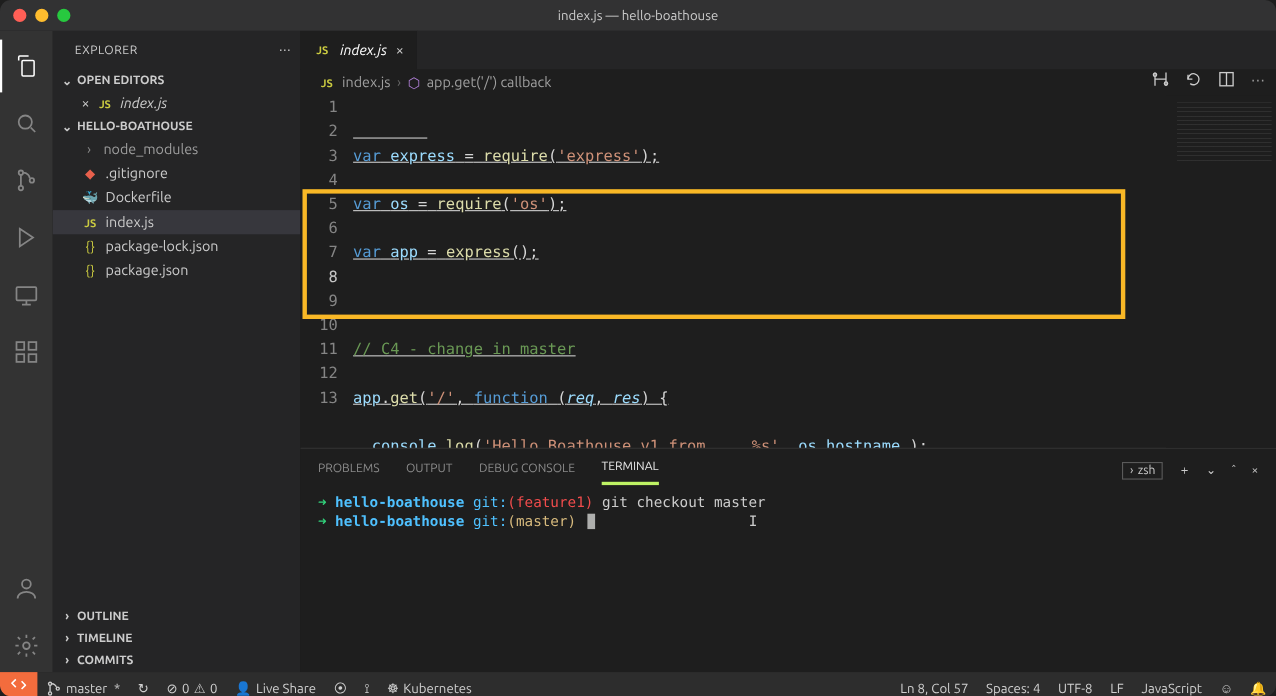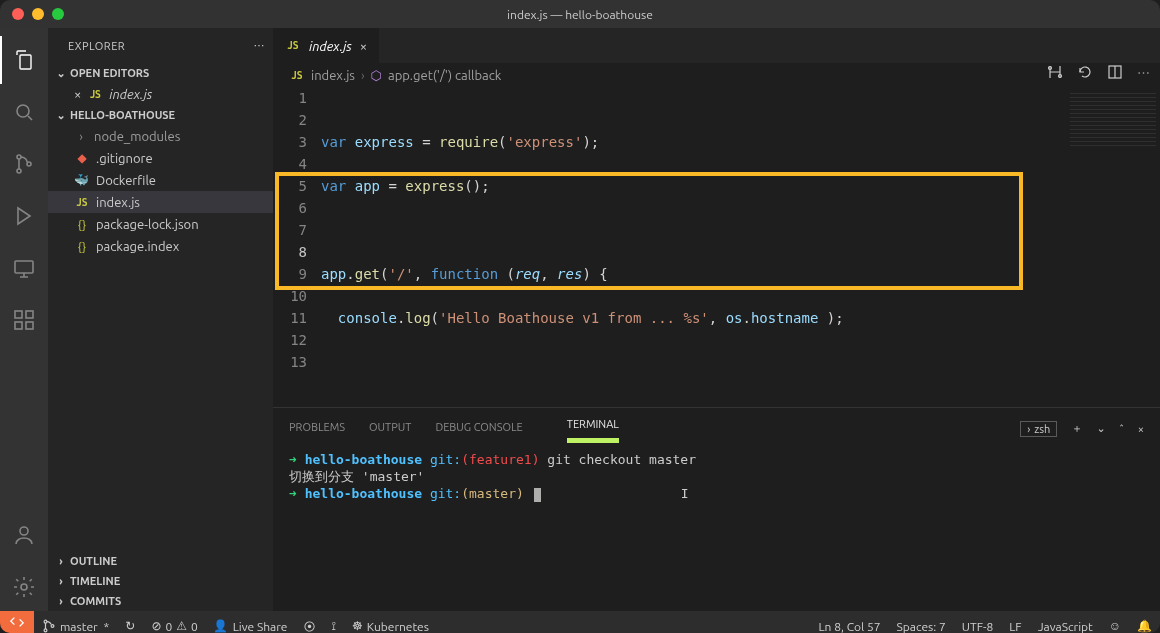--- a/index.html
+++ b/index.html
@@ -88,21 +88,21 @@
     display: flex; align-items: center; gap: 6px;
     padding: 4px 16px; font-size: 13px; color: #a0a0a0;
   }
   .breadcrumb .sep { color: #666; }
   .editor-body { flex: 1; display: flex; overflow: hidden; position: relative; }
   .gutter { width: 48px; text-align: right; color: #858585; padding: 0 14px 0 0;
     font-family: Menlo, Consolas, monospace; font-size: 14px; line-height: 22px; }
   .code {
     flex: 1;
     font-family: Menlo, Consolas, monospace; font-size: 14px; line-height: 22px;
-    white-space: pre; position: relative;
+    white-space: pre; position: relative; text-decoration: underline;
   }
   .code-line { height: 22px; position: relative; }
   .hl-box {
     position: absolute;
     border: 4px solid #f9b826;
     pointer-events: none;
   }
   .minimap {
     width: 100px; background: #1e1e1e; display:flex; align-items:flex-start; justify-content:flex-end;
     padding: 6px 4px;
@@ -121,21 +121,21 @@
   .tok-op { color: #d4d4d4; }
   .panel {
     height: 204px; background: #1e1e1e; border-top: 1px solid #333;
     display: flex; flex-direction: column;
   }
   .panel-tabs {
     display: flex; gap: 24px; padding: 6px 16px 0 16px;
     font-size: 11px; color: #8b8b8b; align-items: center;
   }
   .panel-tab { padding: 4px 0 8px 0; cursor: pointer; }
-  .panel-tab.active { color: #e7e7e7; border-bottom: 5px solid #bef264; margin-left: 20px; }
+  .panel-tab.active { color: #e7e7e7; border-bottom: 3px solid #bef264; }
   .panel-tabs .right { margin-left: auto; display: flex; align-items: center; gap: 14px; color: #ccc; }
   .shell-badge {
     border: 1px solid #5a5a5a; padding: 1px 6px; font-size: 11px; display: flex; align-items: center; gap: 4px;
   }
   .terminal {
     flex: 1; padding: 8px 16px; font-family: Menlo, Consolas, monospace; font-size: 13px;
     line-height: 17px; color: #ccc;
   }
   .t-arrow { color: #32d17b; }
   .t-gitrepo { color: #4fc1ff; font-weight: 600; }
@@ -260,21 +260,21 @@
     <div class="file-item active">
       <span class="file-icon js">JS</span>
       <span>index.js</span>
     </div>
     <div class="file-item">
       <span class="file-icon json">{}</span>
       <span>package-lock.json</span>
     </div>
     <div class="file-item">
       <span class="file-icon json">{}</span>
-      <span>package.index</span>
+      <span>package.json</span>
     </div>
 
     <div class="section-bottom">
       <div class="section-header">
         <span class="icon-chevron">›</span>
         <span>OUTLINE</span>
       </div>
       <div class="section-header">
         <span class="icon-chevron">›</span>
         <span>TIMELINE</span>
@@ -335,22 +335,24 @@
         <div style="color:#c6c6c6">8</div>
           <div>9</div>
           <div>10</div>
           <div>11</div>
           <div>12</div>
           <div>13</div>
       </div>
       <div class="code">
         <div class="hl-box" style="left:-46px; top:85px; width:748px; height:118px;"></div>
 <div class="code-line"><span class="tok-kw">var</span> <span class="tok-var">express</span> <span class="tok-op">=</span> <span class="tok-fn">require</span><span class="tok-punc">(</span><span class="tok-str">'express'</span><span class="tok-punc">);</span></div>
+<div class="code-line"><span class="tok-kw">var</span> <span class="tok-var">os</span> <span class="tok-op">=</span> <span class="tok-fn">require</span><span class="tok-punc">(</span><span class="tok-str">'os'</span><span class="tok-punc">);</span></div>
 <div class="code-line"><span class="tok-kw">var</span> <span class="tok-var">app</span> <span class="tok-op">=</span> <span class="tok-fn">express</span><span class="tok-punc">();</span></div>
 <div class="code-line"></div>
+<div class="code-line"><span class="tok-cmt">// C4 - change in master</span></div>
 <div class="code-line"><span class="tok-var">app</span><span class="tok-punc">.</span><span class="tok-fn">get</span><span class="tok-punc">(</span><span class="tok-str">'/'</span><span class="tok-punc">, </span><span class="tok-kw">function</span> <span class="tok-punc">(</span><span class="tok-param">req</span><span class="tok-punc">, </span><span class="tok-param">res</span><span class="tok-punc">) {</span></div>
 <div class="code-line">  <span class="tok-var">console</span><span class="tok-punc">.</span><span class="tok-fn">log</span><span class="tok-punc">(</span><span class="tok-str">'Hello Boathouse v1 from ... %s'</span><span class="tok-punc">, </span><span class="tok-var">os</span><span class="tok-punc">.</span><span class="tok-var">hostname</span> <span class="tok-punc">);</span></div>
 
 
 
 
 
 
       </div>
       <div class="minimap">
@@ -370,21 +372,20 @@
             <span>zsh</span>
           </span>
           <span>＋</span>
           <span>⌄</span>
           <span>ˆ</span>
           <span>×</span>
         </div>
       </div>
       <div class="terminal">
 <div><span class="t-arrow">➜</span>  <span class="t-gitrepo">hello-boathouse</span> <span class="t-git">git:</span><span class="t-branch-feature">(feature1)</span> <span>git checkout master</span></div>
-<div>切换到分支 'master'</div>
 <div><span class="t-arrow">➜</span>  <span class="t-gitrepo">hello-boathouse</span> <span class="t-git">git:</span><span class="t-branch-master">(master)</span> <span class="cursor-block"></span><span style="position:relative; left:140px;">𝙸</span></div>
       </div>
     </div>
   </div>
 </div>
 
 <div class="statusbar">
   <div class="sb-remote">
     <svg width="14" height="14" viewBox="0 0 16 16" fill="none" stroke="#fff" stroke-width="1.6">
         <path d="M5 3L1 7l4 4M11 5l4 4-4 4"></path>
@@ -420,19 +421,19 @@
     </div>
   <div class="sb-item">
       <span>⟟</span>
     </div>
   <div class="sb-item">
     <span>☸</span>
     <span>Kubernetes</span>
   </div>
   <div class="sb-spacer"></div>
   <div class="sb-item">Ln 8, Col 57</div>
-  <div class="sb-item">Spaces: 7</div>
+  <div class="sb-item">Spaces: 4</div>
   <div class="sb-item">UTF-8</div>
   <div class="sb-item">LF</div>
   <div class="sb-item">JavaScript</div>
   <div class="sb-item">☺</div>
   <div class="sb-item">🔔</div>
 </div>
 
 </body></html>

